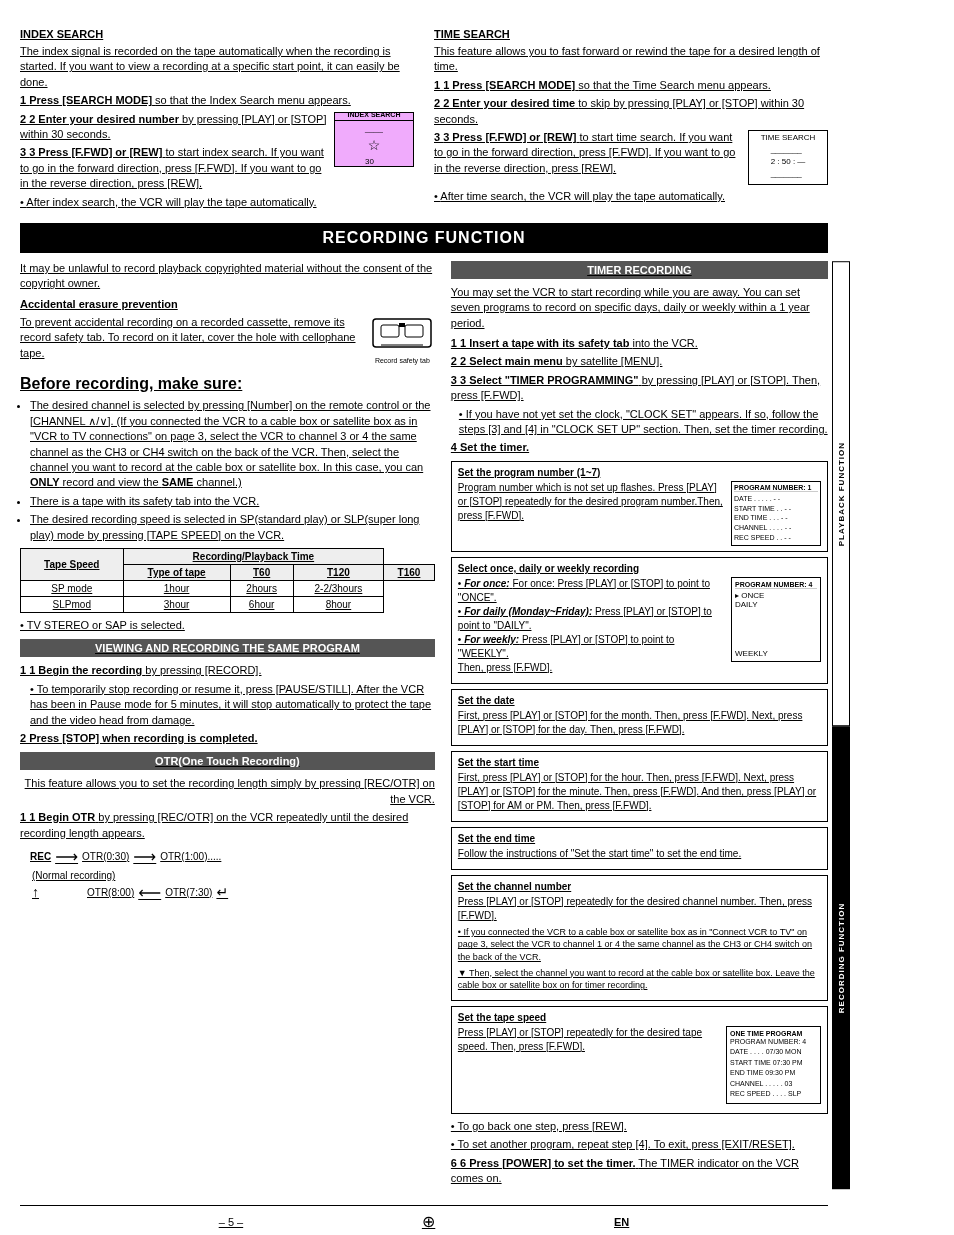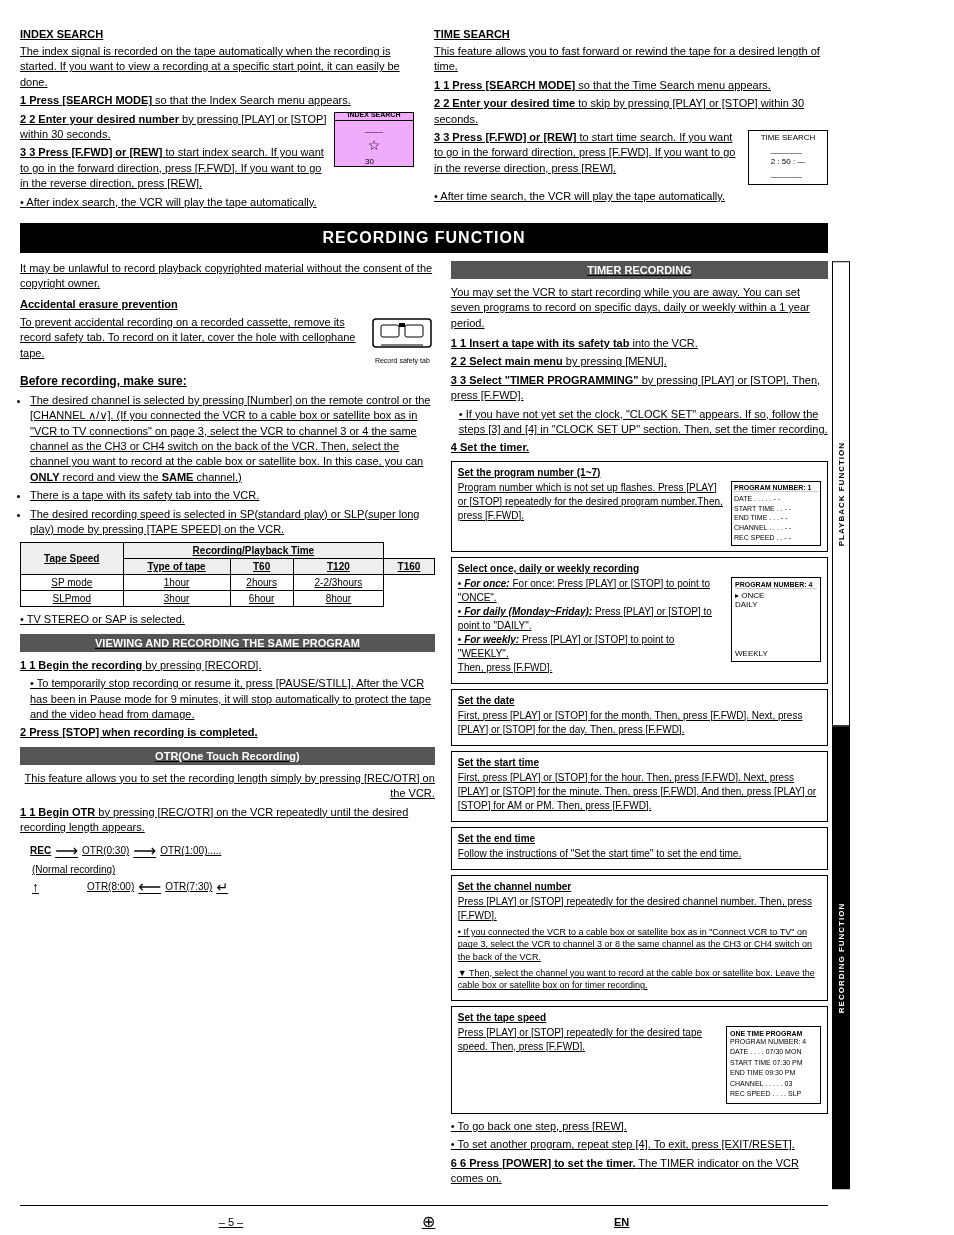--- a/index.html
+++ b/index.html
@@ -307,21 +307,21 @@
             <rect x="10" y="10" width="18" height="12" rx="2" fill="none" stroke="#000" stroke-width="1"></rect>
             <rect x="34" y="10" width="18" height="12" rx="2" fill="none" stroke="#000" stroke-width="1"></rect>
             <rect x="28" y="8" width="6" height="4" fill="#000"></rect>
             <line x1="10" y1="30" x2="52" y2="30" stroke="#000" stroke-width="1"></line>
           </svg>
           <div style="font-size:7px; margin-top:2px;">Record safety tab</div>
         </div>
         <p>To prevent accidental recording on a recorded cassette, remove its record safety tab. To record on it later, cover the hole with cellophane tape.</p>
       </div>
 
-      <p class="bold" style="margin:5px 0 3px 0; font-size:12px;">Before recording, make sure:</p>
+      <p class="bold" style="margin:5px 0 3px 0; font-size:16px;">Before recording, make sure:</p>
 
       <ul class="bullet-list">
         <li>The desired channel is selected by pressing [Number] on the remote control or the [CHANNEL ∧/∨]. (If you connected the VCR to a cable box or satellite box as in "VCR to TV connections" on page 3, select the VCR to channel 3 or 4 the same channel as the CH3 or CH4 switch on the back of the VCR. Then, select the channel you want to record at the cable box or satellite box. In this case, you can <span class="underline bold">ONLY</span> record and view the <span class="underline bold">SAME</span> channel.)</li>
         <li>There is a tape with its safety tab into the VCR.</li>
         <li>The desired recording speed is selected in SP(standard play) or SLP(super long play) mode by pressing [TAPE SPEED] on the VCR.</li>
       </ul>
 
       <table class="tape-table">
         <tbody>
             <tr>
@@ -353,21 +353,21 @@
 
       <div class="viewing-header">
         <span>VIEWING AND RECORDING THE SAME PROGRAM</span>
       </div>
 
       <p style="margin-bottom:3px;">
         <span class="bold">1 </span>
         <span class="bold underline">1 Begin the recording</span>
         <span> by pressing [RECORD].</span>
       </p>
-      <p style="margin-left:10px; margin-bottom:3px;">• To temporarily stop recording or resume it, press [PAUSE/STILL]. After the VCR has been in Pause mode for 9 minutes, it will stop automatically to protect the tape and the video head from damage.</p>
+      <p style="margin-left:10px; margin-bottom:3px;">• To temporarily stop recording or resume it, press [PAUSE/STILL]. After the VCR has been in Pause mode for 5 minutes, it will stop automatically to protect the tape and the video head from damage.</p>
       <p style="margin-bottom:5px;">
         <span class="bold">2 Press [STOP] when recording is completed.</span>
       </p>
 
       <div class="otr-header">OTR(One Touch Recording)</div>
 
       <p style="margin-bottom:3px;text-align:right;">This feature allows you to set the recording length simply by pressing [REC/OTR] on the VCR.</p>
       <p style="margin-bottom:6px;">
         <span class="bold">1 </span>
         <span class="bold underline">1 Begin OTR</span>
@@ -405,21 +405,21 @@
       <p style="margin-bottom:5px;">You may set the VCR to start recording while you are away. You can set seven programs to record on specific days, daily or weekly within a 1 year period.</p>
 
       <p style="margin-bottom:3px;">
         <span class="bold">1 </span>
         <span class="bold underline">1 Insert a tape with its safety tab</span>
         <span> into the VCR.</span>
       </p>
       <p style="margin-bottom:3px;">
         <span class="bold">2 </span>
         <span class="bold underline">2 Select main menu</span>
-        <span> by pressing [MENU].</span>
+        <span> by satellite [MENU].</span>
       </p>
       <p style="margin-bottom:3px;">
         <span class="bold">3 </span>
         <span class="bold">3 Select "TIMER PROGRAMMING"</span>
         <span> by pressing [PLAY] or [STOP]. Then, press [F.FWD].</span>
       </p>
       <p style="margin-bottom:3px; margin-left:8px;">• If you have not yet set the clock, "CLOCK SET" appears. If so, follow the steps [3] and [4] in "CLOCK SET UP" section. Then, set the timer recording.</p>
       <p style="margin-bottom:5px;">
         <span class="bold">4 Set the timer.</span>
       </p>
@@ -468,21 +468,21 @@
       </div>
 
       <div class="timer-box">
         <div class="timer-box-title">Set the end time</div>
         <p>Follow the instructions of "Set the start time" to set the end time.</p>
       </div>
 
       <div class="timer-box">
         <div class="timer-box-title">Set the channel number</div>
         <p>Press [PLAY] or [STOP] repeatedly for the desired channel number. Then, press [F.FWD].</p>
-        <p style="font-size:9px;">• If you connected the VCR to a cable box or satellite box as in "Connect VCR to TV" on page 3, select the VCR to channel 3 or 8 the same channel as the CH3 or CH4 switch on the back of the VCR.</p>
+        <p style="font-size:9px;">• If you connected the VCR to a cable box or satellite box as in "Connect VCR to TV" on page 3, select the VCR to channel 1 or 4 the same channel as the CH3 or CH4 switch on the back of the VCR.</p>
         <p style="font-size:9px;">▼ Then, select the channel you want to record at the cable box or satellite box. Leave the cable box or satellite box on for timer recording.</p>
       </div>
 
       <div class="timer-box">
         <div class="timer-box-title">Set the tape speed</div>
         <div class="clearfix">
           <div class="tape-speed-box">
             <div class="ts-title">ONE TIME PROGRAM</div>
             <div class="ts-line">PROGRAM NUMBER: 4</div>
             <div class="ts-line">DATE  . . . . 07/30 MON</div>

